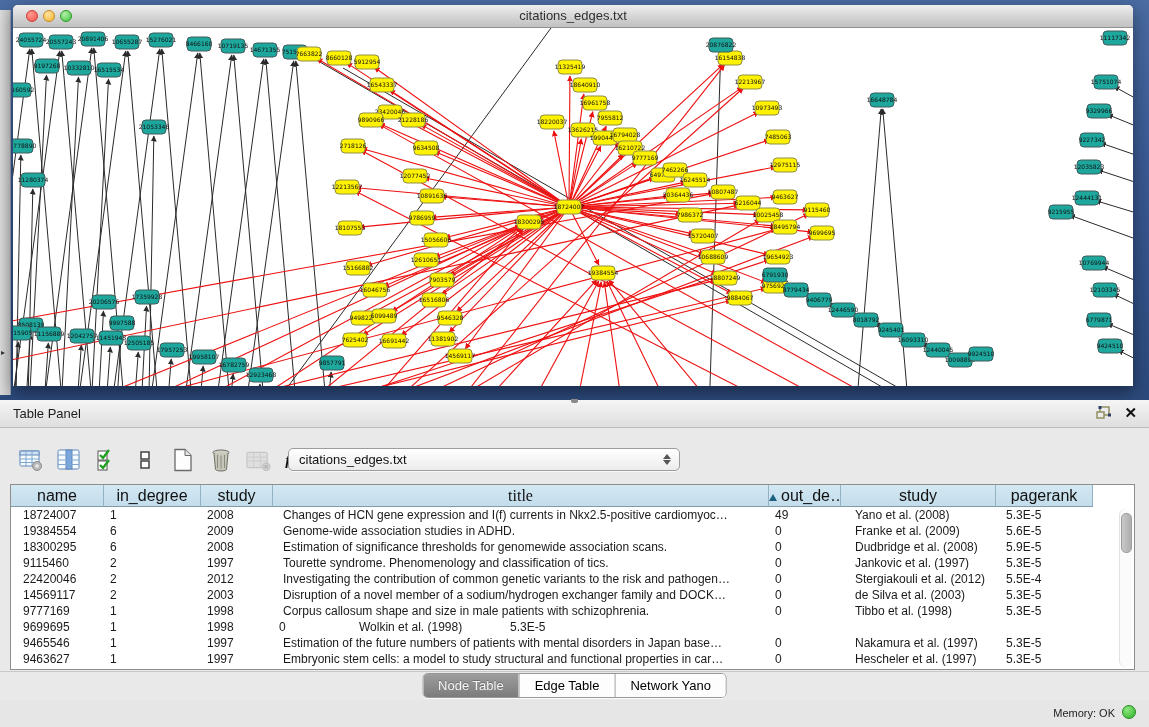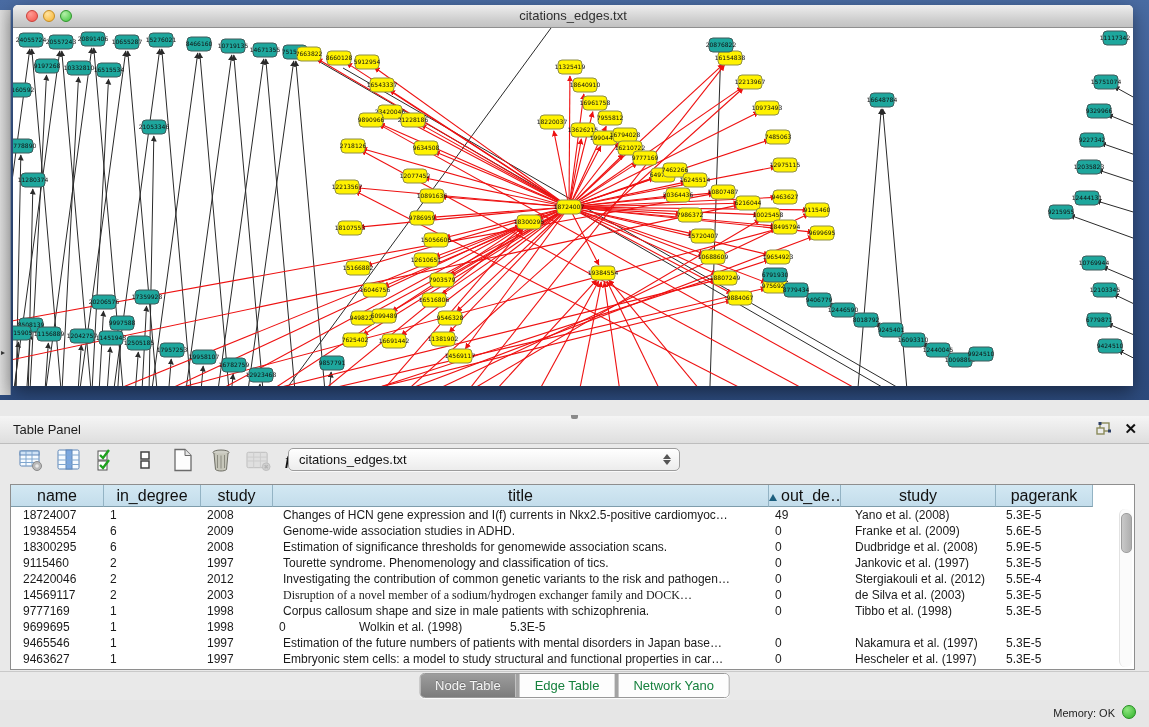--- a/index.html
+++ b/index.html
@@ -23,21 +23,21 @@
     font-size:13px;color:#2f2f2f;}
   .tl{position:absolute;top:5px;width:12px;height:12px;border-radius:50%;box-sizing:border-box;}
   .tl.red{left:13px;background:radial-gradient(circle at 35% 30%,#ff9a93,#f4544a);border:1px solid #ca3f38;}
   .tl.yellow{left:30px;background:radial-gradient(circle at 35% 30%,#ffe3a0,#f6b22e);border:1px solid #c58c22;}
   .tl.green{left:47px;background:radial-gradient(circle at 35% 30%,#b4f0a9,#3fc43c);border:1px solid #2f952c;}
   .canvas{position:relative;width:1120px;height:358px;background:#fff;overflow:hidden;}
   .canvas svg{display:block;}
   .graph-label{font-family:"DejaVu Sans",sans-serif;font-size:6px;fill:#111;}
   
   .table-panel{position:absolute;left:0;top:400px;width:1149px;height:327px;background:#e9e9e9;}
-  .panel-header{position:absolute;left:0;top:16px;width:1149px;height:27px;
+  .panel-header{position:absolute;left:0;top:0;width:1149px;height:27px;
     background:linear-gradient(180deg,#f5f5f5,#dedede);border-bottom:1px solid #bdbdbd;}
   .panel-grip{position:absolute;left:571px;top:-1px;width:7px;height:4px;background:#8a8a8a;border-radius:0 0 2px 2px;}
   .panel-title{position:absolute;left:13px;top:6px;font-size:13px;color:#1c1c1c;}
   .panel-hicons{position:absolute;right:12px;top:4px;display:flex;gap:12px;align-items:center;}
   .float-icon svg{display:block;}
   .close-x{font-size:15px;font-weight:bold;color:#111;line-height:18px;cursor:default;}
   .toolbar{position:absolute;left:18px;top:45px;height:30px;display:flex;align-items:center;gap:13px;}
   .tbtn{width:25px;height:25px;display:flex;align-items:center;justify-content:center;}
   .fx{font-family:"Liberation Serif",serif;font-style:italic;font-weight:bold;font-size:15px;color:#111;}
   .combo{position:absolute;left:288px;top:48px;width:392px;height:23px;box-sizing:border-box;
@@ -61,21 +61,21 @@
   .tr{display:flex;height:16px;}
   .td{box-sizing:border-box;height:16px;font-size:12px;line-height:16px;color:#1a1a1a;
     overflow:hidden;white-space:nowrap;}
   .vscroll{position:absolute;right:2px;top:24px;bottom:2px;width:12px;background:#fbfbfb;
     border-left:1px solid #e2e2e2;border-radius:6px;}
   .vthumb{position:absolute;left:1px;top:4px;width:9px;height:38px;border-radius:5px;
     background:linear-gradient(90deg,#c9c9c9,#aeaeae);border:1px solid #9e9e9e;}
   .tabbar{position:absolute;left:50%;top:273px;transform:translateX(-50%);display:flex;
     border:1px solid #989898;border-radius:5px;overflow:hidden;background:#fff;
     box-shadow:0 1px 0 rgba(255,255,255,.8);}
-  .tabbar .tab{height:23px;line-height:23px;padding:0 15px;font-size:13px;color:#15803d;background:#fdfdfd;border-left:4px solid #a3a3a3;}
+  .tabbar .tab{height:23px;line-height:23px;padding:0 15px;font-size:13px;color:#000000;background:#fdfdfd;border-left:1px solid #a3a3a3;}
   .tabbar .tab:first-child{border-left:none;}
   .tabbar .tab.active{background:linear-gradient(180deg,#9d9d9d,#7c7c7c);color:#f5f5f5;text-shadow:0 -1px 0 rgba(0,0,0,.25);}
   .divider{position:absolute;left:0;top:271px;width:1149px;border-top:1px solid #c9c9c9;}
   .statusbar{position:absolute;left:0;top:300px;width:1149px;height:27px;background:#e6e6e6;}
   .mem{position:absolute;right:34px;top:7px;font-size:11px;color:#222;}
   .memdot{position:absolute;right:13px;top:5px;width:14px;height:14px;border-radius:50%;
     background:radial-gradient(circle at 35% 30%,#8fe77f,#2fb12a);border:1px solid #238c20;box-sizing:border-box;}
   .icon-svg{display:block;}
 </style>
 </head>
@@ -802,21 +802,21 @@
         <i class="up"></i>
         <i class="dn"></i>
       </span>
   </div>
 
   <div class="table-wrap">
     <div class="thead" id="thead">
         <div class="th" style="width: 93px;">name</div>
         <div class="th" style="width: 97px;">in_degree</div>
         <div class="th" style="width: 72px;">study</div>
-        <div class="th" style="width: 496px;">title</div>
+        <div class="th" style="width: 496px; font-family: Liberation Serif, serif;">title</div>
         <div class="th" style="width: 72px;"><span class="sort-tri"></span>out_de…</div>
         <div class="th" style="width: 155px;">study</div>
         <div class="th" style="width: 97px;">pagerank</div>
       </div>
     <div class="tbody" id="tbody">
         <div class="tr">
           <div class="td" style="width: 93px; padding-left: 12px;">18724007</div>
           <div class="td" style="width: 97px; padding-left: 6px;">1</div>
           <div class="td" style="width: 72px; padding-left: 6px;">2008</div>
           <div class="td" style="width: 496px; padding-left: 10px;">Changes of HCN gene expression and I(f) currents in Nkx2.5-positive cardiomyoc…</div>
@@ -857,21 +857,21 @@
           <div class="td" style="width: 72px; padding-left: 6px;">2012</div>
           <div class="td" style="width: 496px; padding-left: 10px;">Investigating the contribution of common genetic variants to the risk and pathogen…</div>
           <div class="td" style="width: 72px; padding-left: 6px;">0</div>
           <div class="td" style="width: 155px; padding-left: 14px;">Stergiakouli et al. (2012)</div>
           <div class="td" style="width: 97px; padding-left: 10px;">5.5E-4</div>
         </div>
         <div class="tr">
           <div class="td" style="width: 93px; padding-left: 12px;">14569117</div>
           <div class="td" style="width: 97px; padding-left: 6px;">2</div>
           <div class="td" style="width: 72px; padding-left: 6px;">2003</div>
-          <div class="td" style="width: 496px; padding-left: 10px; font-family: Liberation Serif, serif;">Disruption of a novel member of a sodium/hydrogen exchanger family and DOCK…</div>
+          <div class="td" style="width: 496px; padding-left: 10px;">Disruption of a novel member of a sodium/hydrogen exchanger family and DOCK…</div>
           <div class="td" style="width: 72px; padding-left: 6px;">0</div>
           <div class="td" style="width: 155px; padding-left: 14px;">de Silva et al. (2003)</div>
           <div class="td" style="width: 97px; padding-left: 10px;">5.3E-5</div>
         </div>
         <div class="tr">
           <div class="td" style="width: 93px; padding-left: 12px;">9777169</div>
           <div class="td" style="width: 97px; padding-left: 6px;">1</div>
           <div class="td" style="width: 72px; padding-left: 6px;">1998</div>
           <div class="td" style="width: 496px; padding-left: 10px;">Corpus callosum shape and size in male patients with schizophrenia.</div>
           <div class="td" style="width: 72px; padding-left: 6px;">0</div>

